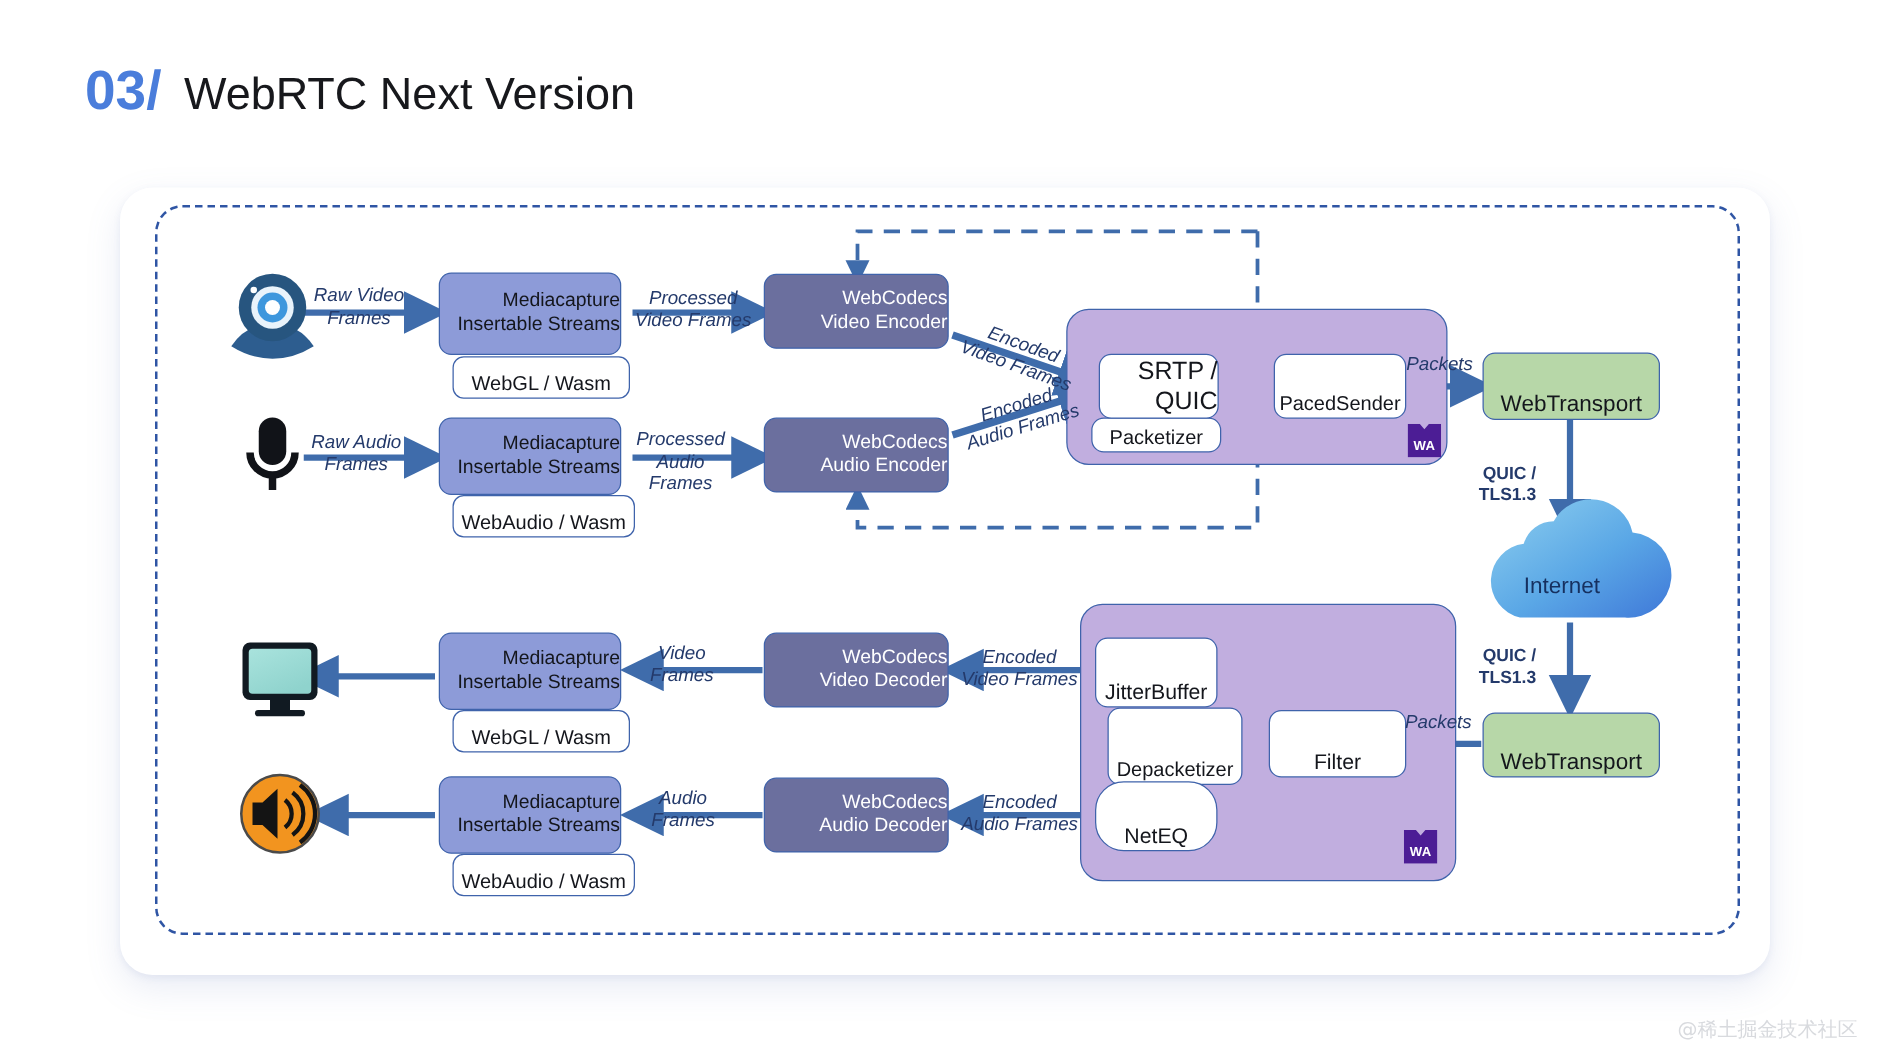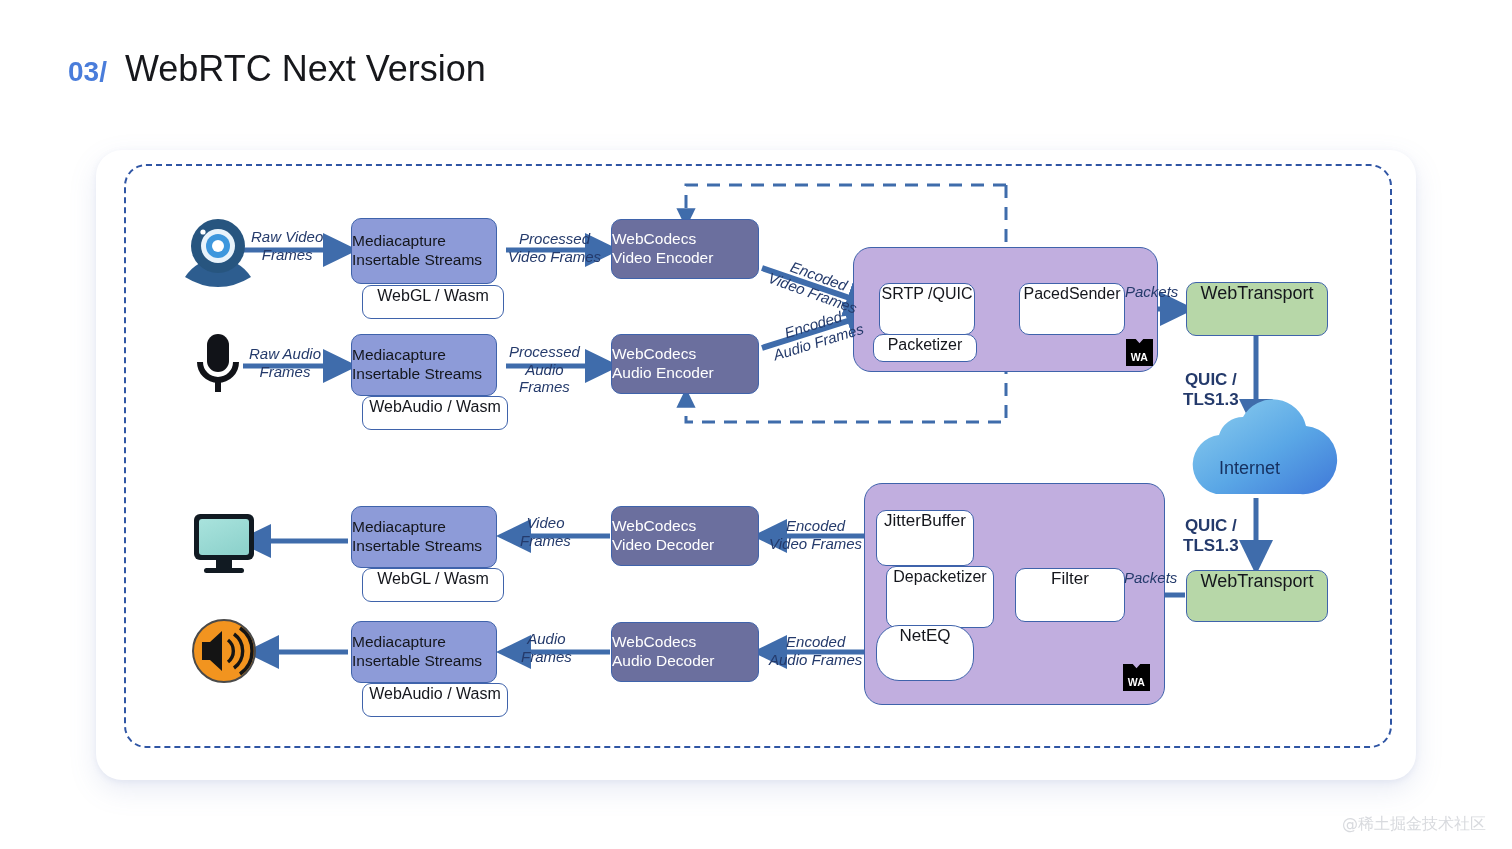--- a/index.html
+++ b/index.html
@@ -7,36 +7,36 @@
     width:1512px;height:849px;
     background:#ffffff;
     font-family:"Liberation Sans","DejaVu Sans",sans-serif;
     overflow:hidden;
     position:relative;
   }
   #stage{position:absolute;inset:0;}
 
   
   .title-row{position:absolute;left:68px;top:48px;display:flex;align-items:baseline;gap:18px;}
-  .title-num{font-size:28px;font-weight:bold;color:#4a7ddb;letter-spacing:0px;}
+  .title-num{font-size:44px;font-weight:bold;color:#4a7ddb;letter-spacing:0px;}
   .title-text{font-size:36px;color:#17181c;font-weight:400;}
 
   
   .card{
     position:absolute;left:96px;top:150px;width:1320px;height:630px;
     background:#ffffff;border-radius:26px;
     box-shadow:0 10px 28px rgba(106,130,190,.15), 0 2px 6px rgba(106,130,190,.10);
   }
   .dashed-frame{
     position:absolute;left:124px;top:164px;width:1264px;height:580px;
     border:2.5px dashed #2f55a4;border-radius:22px;
   }
 
   
-  .node{position:absolute;box-sizing:border-box;display:flex;align-items:flex-start;justify-content:center;
+  .node{position:absolute;box-sizing:border-box;display:flex;align-items:flex-end;justify-content:center;
         text-align:center;line-height:1.22;color:#17181c;}
 
   
   .mc{
     background:#8d9bd8;border:1.6px solid #3f63ab;border-radius:10px;
     font-size:15.5px;color:#14161c;z-index:6;
   }
   .mc .l1{display:block;}
   
   .mcsub{
@@ -62,26 +62,26 @@
 
   
   .wt{
     background:#b7d7a8;border:1.8px solid #3f63ab;border-radius:10px;
     font-size:18px;color:#14161c;z-index:6;
   }
 
   
   .elabel{position:absolute;font-style:italic;color:#243a6b;font-size:15px;line-height:1.18;
           text-align:center;z-index:8;white-space:nowrap;}
-  .elabel.plain{font-style:normal;font-size:17px;font-weight:600;text-align:center;}
+  .elabel.plain{font-style:normal;font-size:14px;font-weight:600;text-align:right;}
 
   .svgwrap{position:absolute;left:0;top:0;width:1512px;height:849px;pointer-events:none;z-index:1;}
 
   
-  .wa{position:absolute;width:27px;height:27px;background:#000000;z-index:9;
+  .wa{position:absolute;width:27px;height:27px;background:#4c1d95;z-index:9;
       clip-path:polygon(0 0, 36% 0, 50% 16%, 64% 0, 100% 0, 100% 100%, 0 100%);
       display:flex;align-items:flex-end;justify-content:center;}
   .wa span{color:#fff;font-size:10.5px;font-weight:bold;letter-spacing:.3px;padding-bottom:3px;}
 
   
   .cloud-label{position:absolute;font-size:18px;color:#16305f;z-index:9;}
 
   
   .watermark{position:absolute;right:26px;bottom:14px;font-size:16px;color:#d8dade;
              font-family:"DejaVu Sans",sans-serif;}
@@ -219,21 +219,21 @@
 
   <div class="node codec" style="left:611px;top:334px;width:148px;height:60px;flex-direction:column;">
     <span>WebCodecs</span>
     <span>Audio Encoder</span>
   </div>
 
   <div class="bigbox" style="left:853px;top:247px;width:303px;height:123px;"></div>
   <div class="node inner sub" style="left:873px;top:334px;width:104px;height:28px;font-size:16px;">
     <span>Packetizer</span>
   </div>
-  <div class="node inner" style="left:879px;top:283px;width:96px;height:52px;flex-direction:row;font-size:16px;">
+  <div class="node inner" style="left:879px;top:283px;width:96px;height:52px;flex-direction:column;font-size:20px;">
     <span>SRTP /</span>
     <span>QUIC</span>
   </div>
   <div class="node inner" style="left:1019px;top:283px;width:106px;height:52px;font-size:16px;">
     <span>PacedSender</span>
   </div>
   <div class="wa" style="left:1126px;top:339px;">
     <span>WA</span>
   </div>
 

